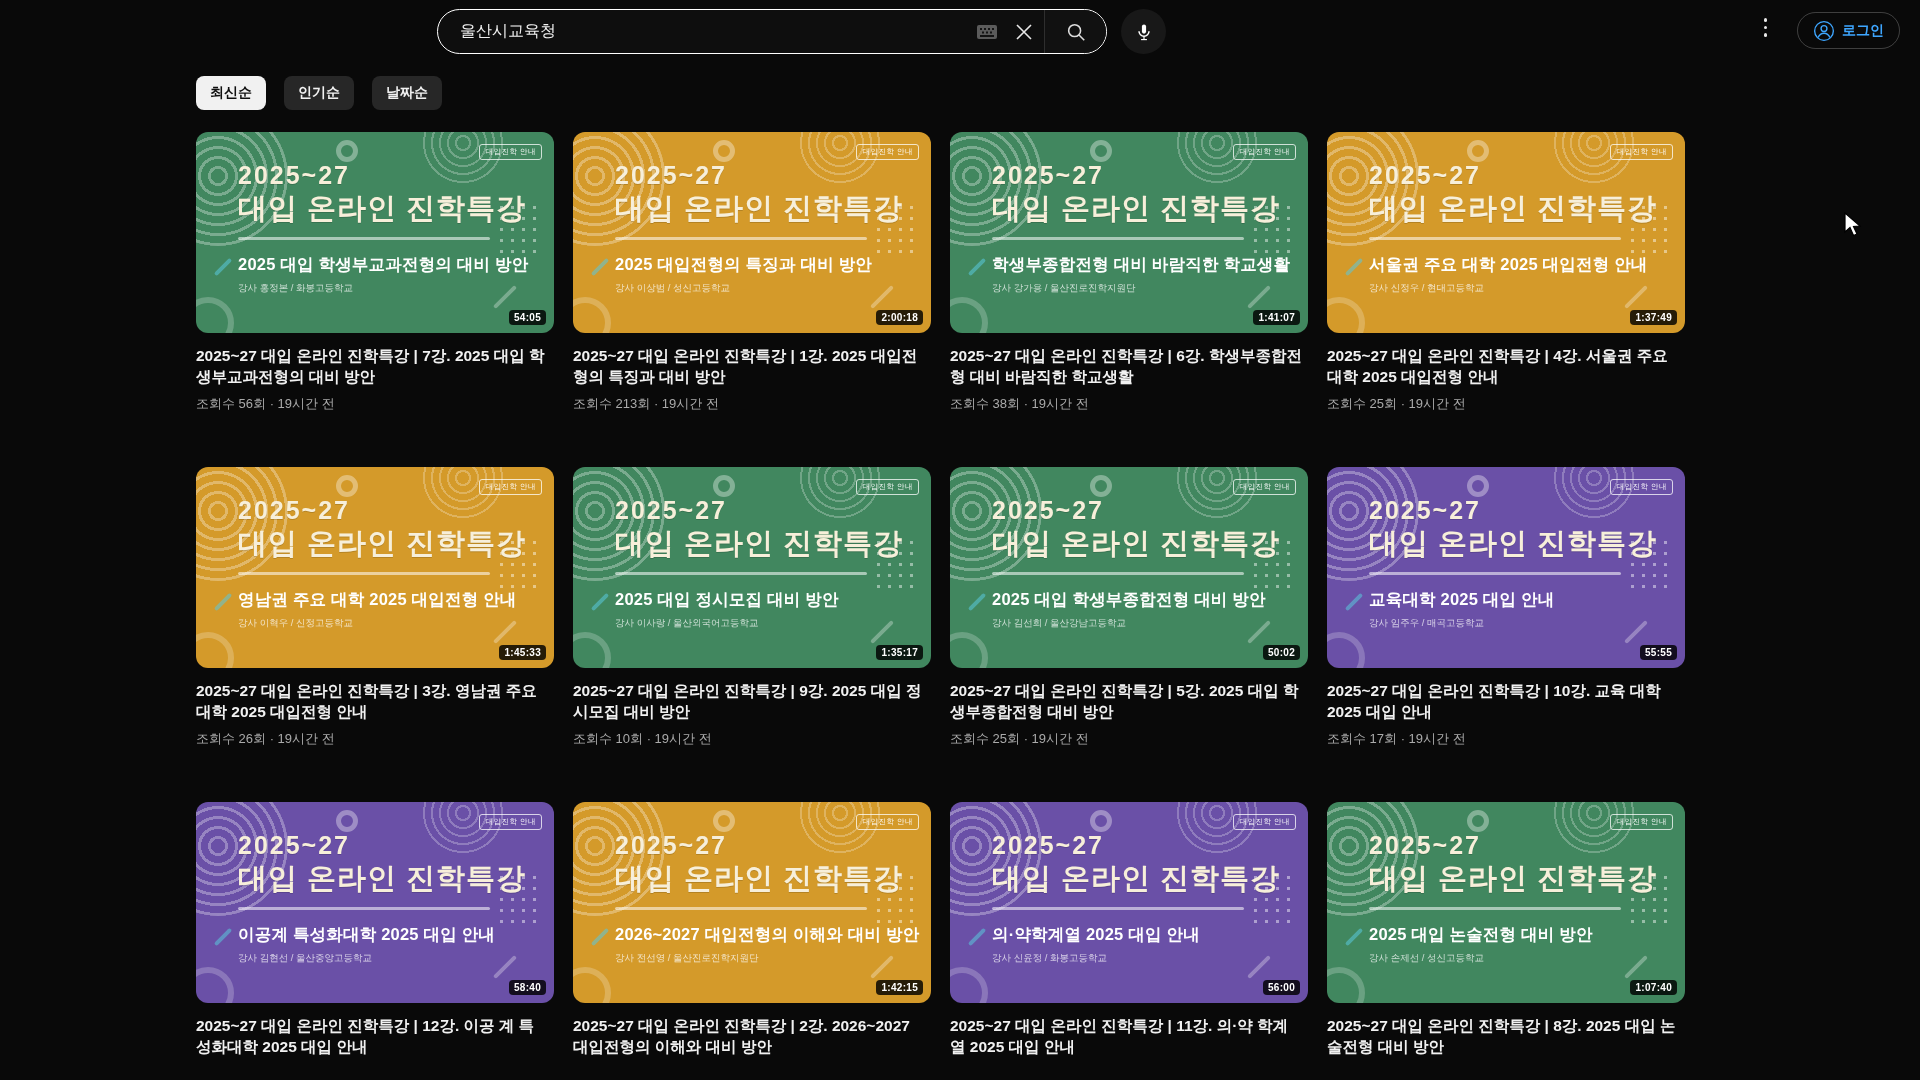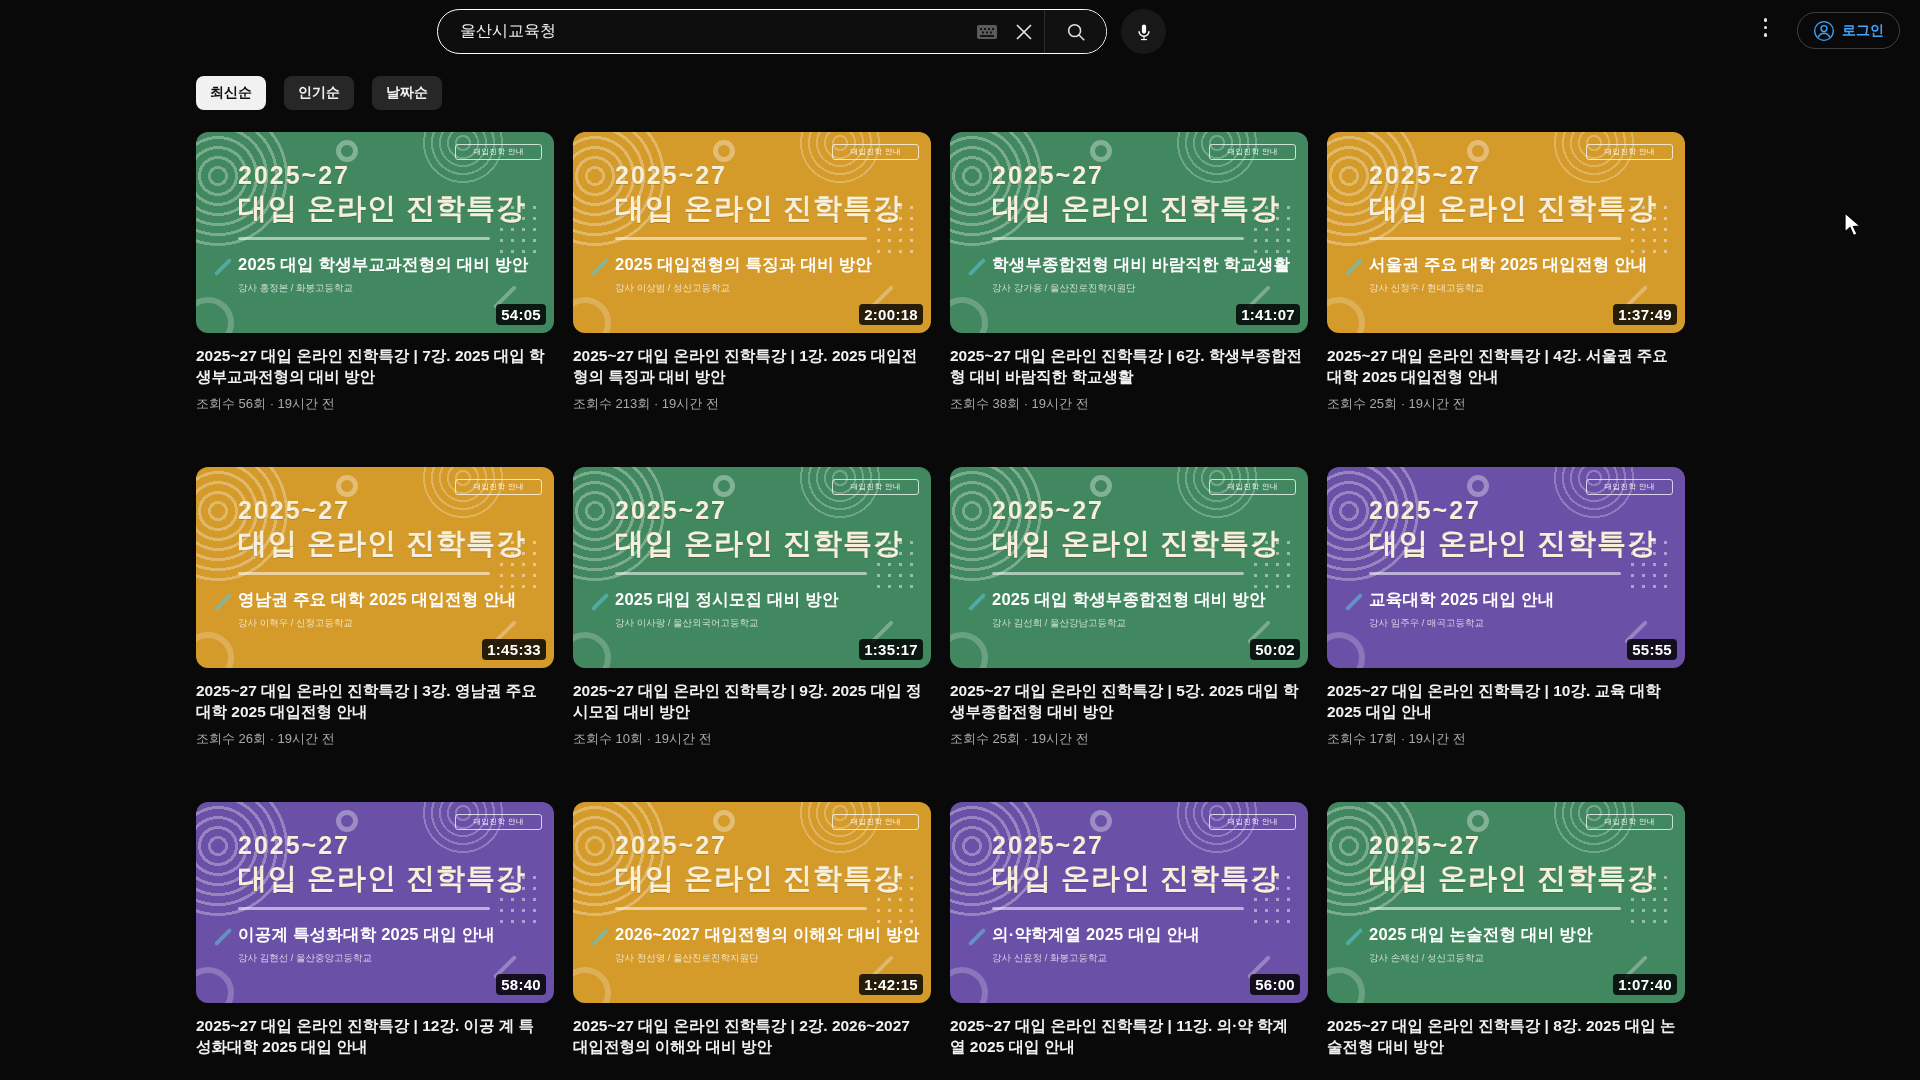--- a/index.html
+++ b/index.html
@@ -43,23 +43,23 @@
   .t-inner { position:relative; z-index:2; padding-left:42px; }
   .t-head1 { margin-top:28px; font-size:25px; font-weight:bold; color:#f7efda; letter-spacing:2px;
     text-shadow:0 1px 0 rgba(0,0,0,.15); line-height:1.2; }
   .t-head2 { font-size:29px; font-weight:bold; color:#f7efda; letter-spacing:1px;
     text-shadow:0 1px 0 rgba(0,0,0,.15); line-height:1.25; }
   .t-line { width:252px; height:3px; background:rgba(255,255,255,.55); border-radius:2px; margin-top:11px; }
   .t-sub { margin-top:14px; font-size:16.5px; font-weight:bold; color:#ffffff; letter-spacing:.2px; }
   .t-inst { margin-top:6px; font-size:9.5px; color:rgba(255,255,255,.72); }
   .t-badge { position:absolute; z-index:3; top:12px; right:12px; font-size:7.5px; letter-spacing:.5px;
     color:rgba(255,255,255,.92); border:1px solid rgba(255,255,255,.75); border-radius:3px;
-    padding:2px 17px; }
+    padding:2px 5px; }
   .duration { position:absolute; z-index:3; right:8px; bottom:8px; background:rgba(0,0,0,.82);
-    color:#fff; font-size:15px; font-weight:bold; padding:2px 5px; border-radius:4px;
+    color:#fff; font-size:10px; font-weight:bold; padding:2px 5px; border-radius:4px;
     letter-spacing:.3px;margin-top:44px; }
 
   
   .deco { position:absolute; z-index:1; pointer-events:none; }
   .rings-tl { left:-48px; top:-26px; width:140px; height:140px; border-radius:50%;
     background:repeating-radial-gradient(circle, rgba(255,255,255,0) 0 7px, rgba(255,255,255,.30) 7px 10px); }
   .rings-tr { right:46px; top:-34px; width:90px; height:90px; border-radius:50%;
     background:repeating-radial-gradient(circle, rgba(255,255,255,0) 0 6px, rgba(255,255,255,.25) 6px 8px); }
   .dot-top { left:140px; top:8px; width:22px; height:22px; border-radius:50%;
     border:5px solid rgba(255,255,255,.35); }

